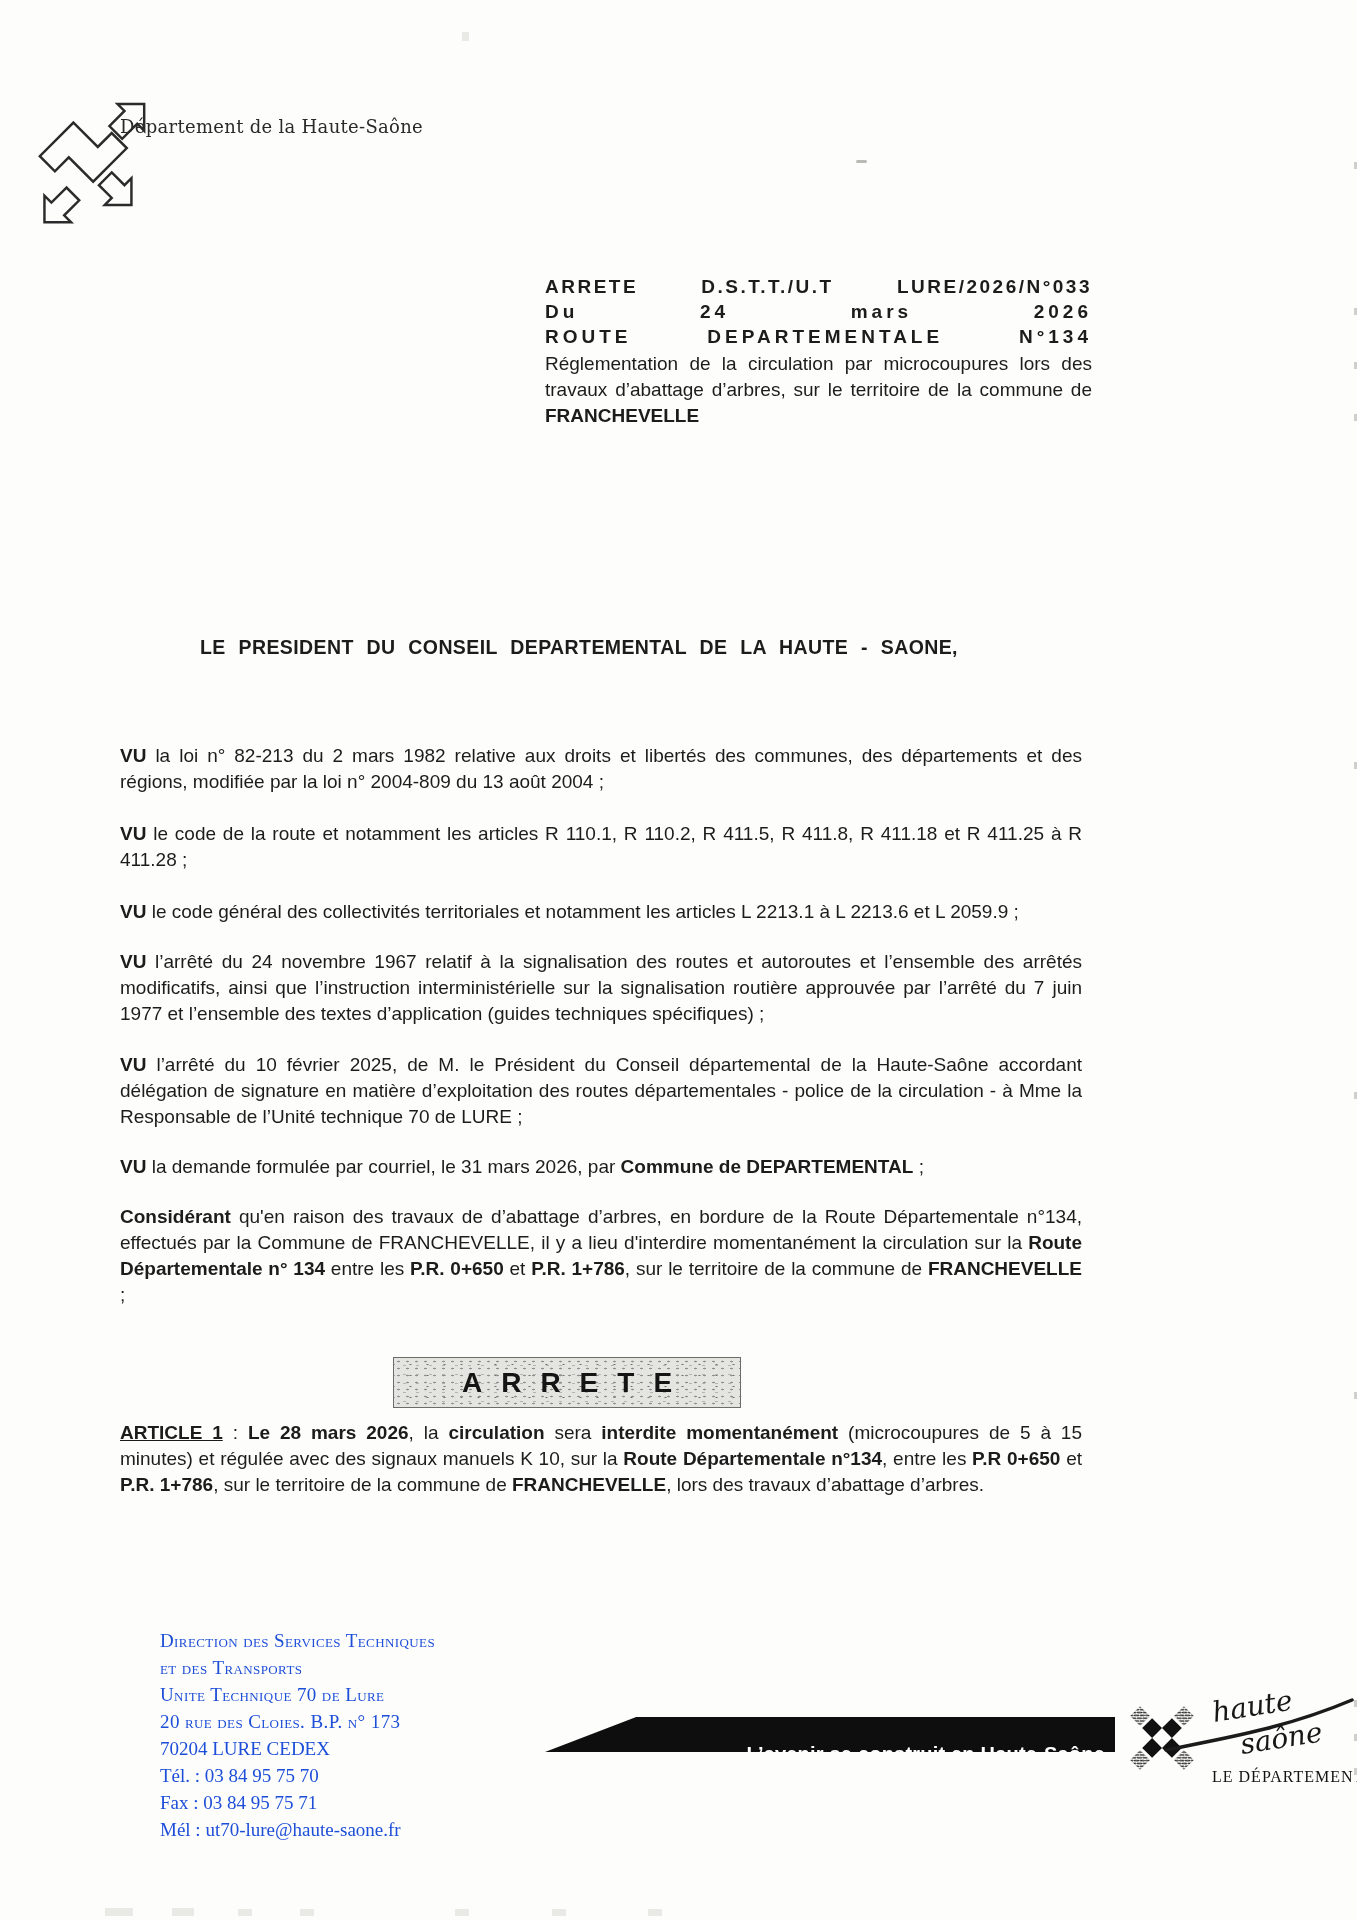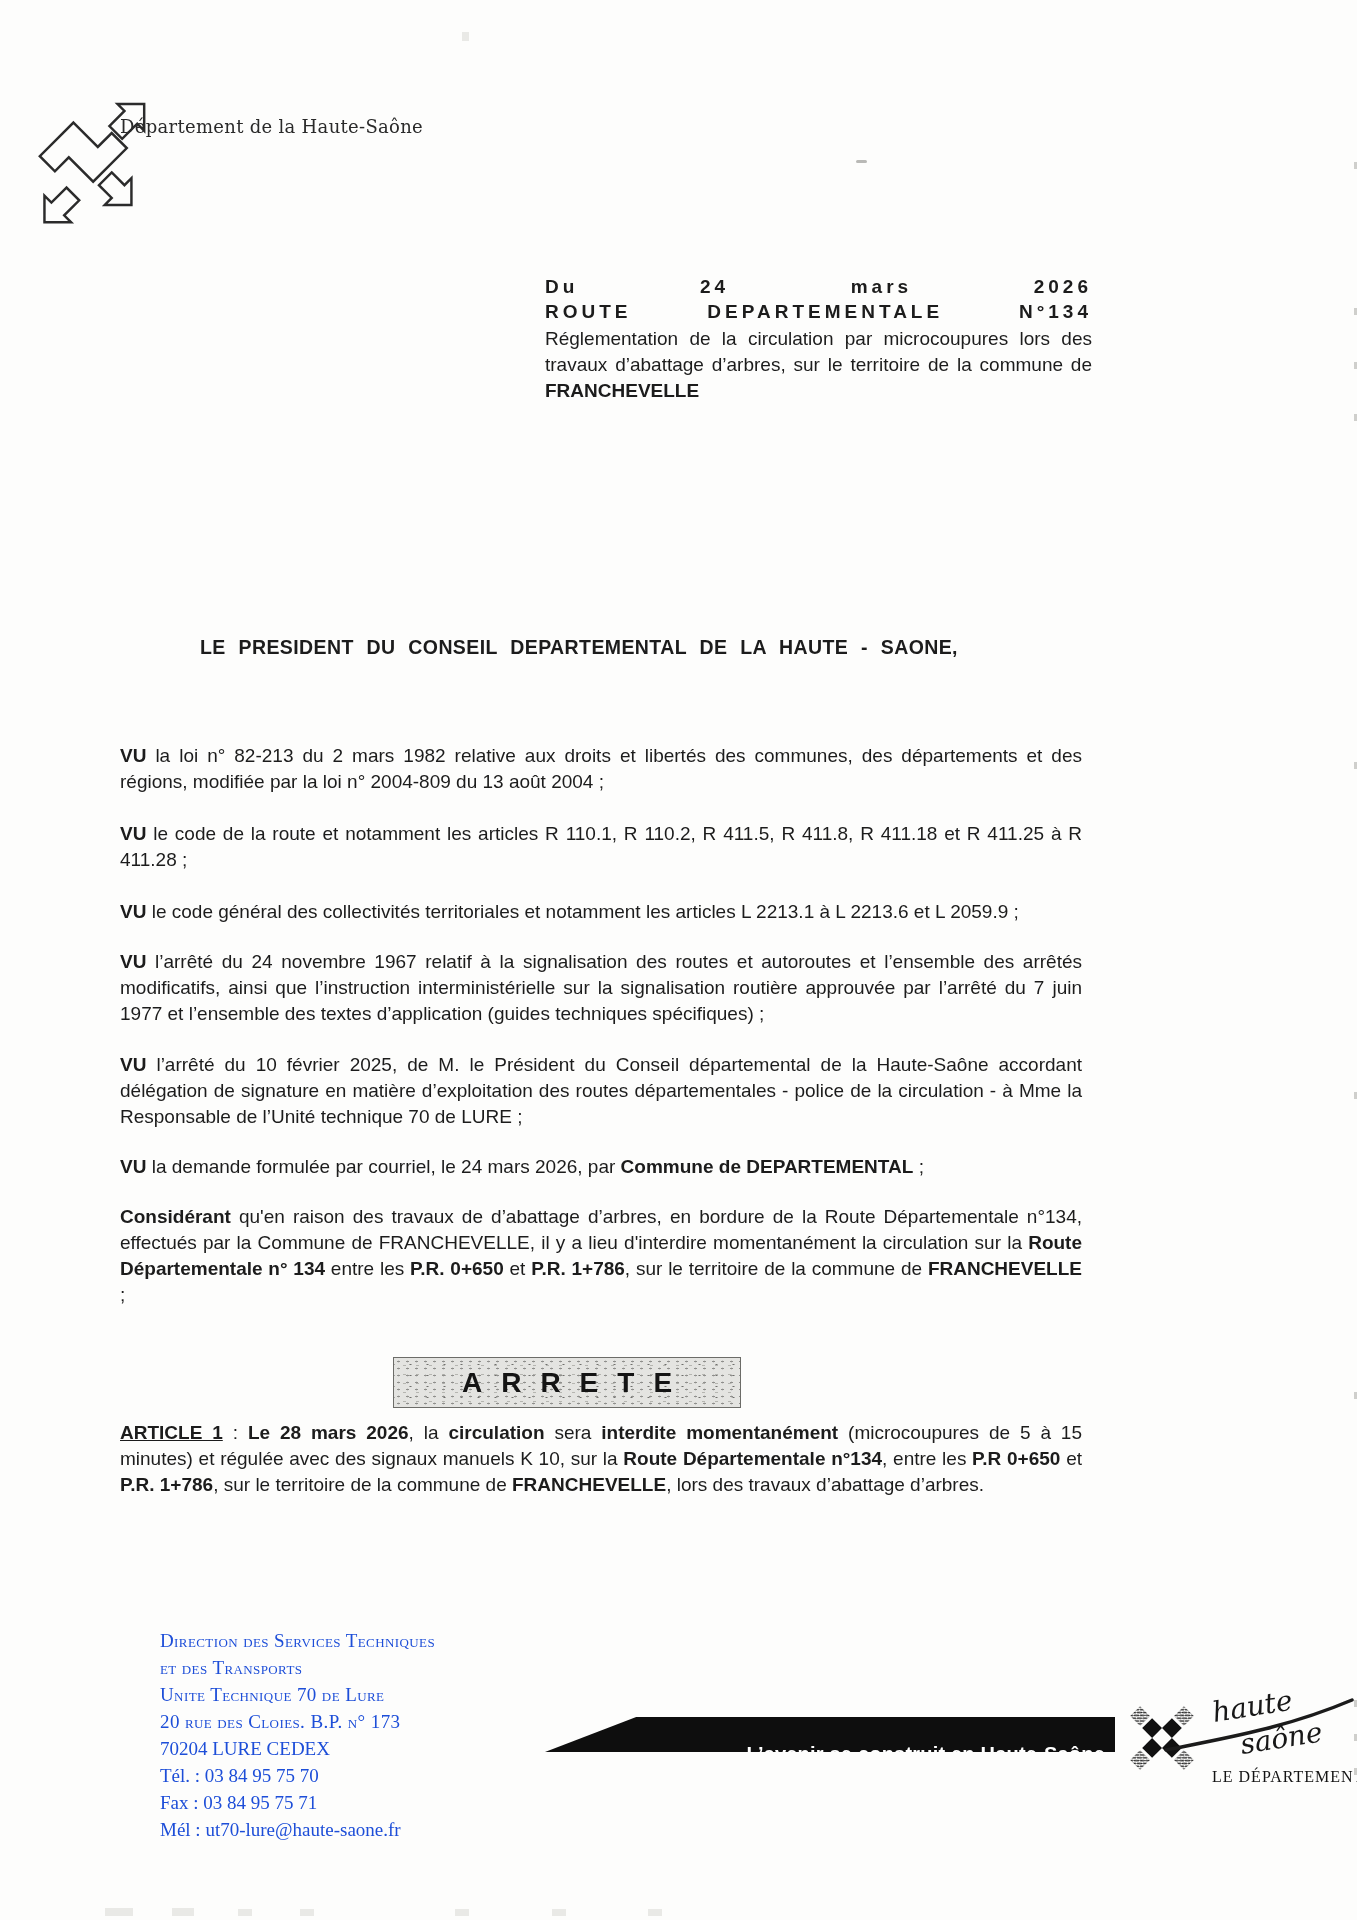--- a/index.html
+++ b/index.html
@@ -97,33 +97,34 @@
       <path d="M 26,-8 L 48,-8 L 48,-20 L 71,3 L 48,26 L 48,14 L 26,14 Z"></path>
     </g>
   </svg>
 
   <div class="abs dept-label">Département de la Haute-Saône</div>
 
   <div class="mark" style="left:856px;top:160px;width:11px;height:3px;"></div>
   <div class="faint" style="left:462px;top:32px;width:7px;height:9px;"></div>
 
   <div class="abs title-block">
+    <div class="t-line">ARRETE D.S.T.T./U.T LURE/2026/N°033</div>
     <div class="t-line spread">Du 24 mars 2026</div>
     <div class="t-line spread">ROUTE DEPARTEMENTALE N°134</div>
     <div class="t-subject"><span>Réglementation de la circulation  par microcoupures lors des travaux d’abattage d’arbres, sur le territoire de la commune de </span><span class="b">FRANCHEVELLE</span></div>
   </div>
 
   <div class="abs president">LE PRESIDENT DU CONSEIL DEPARTEMENTAL DE LA HAUTE - SAONE,</div>
 
   <div class="abs para" style="top:743px;"><span class="b">VU</span><span> la loi n° 82-213 du 2 mars 1982 relative aux droits et libertés des communes, des départements et des régions, modifiée par la loi n° 2004-809 du 13 août 2004 ;</span></div>
   <div class="abs para" style="top:821px;"><span class="b">VU</span><span> le code de la route et notamment les articles R 110.1, R 110.2, R 411.5, R 411.8, R 411.18 et R 411.25 à R 411.28 ;</span></div>
   <div class="abs para" style="top:899px;"><span class="b">VU</span><span> le code général des collectivités territoriales et notamment les articles L 2213.1 à L 2213.6 et L 2059.9 ;</span></div>
   <div class="abs para" style="top:949px;"><span class="b">VU</span><span> l’arrêté du 24 novembre 1967 relatif à la signalisation des routes et autoroutes et l’ensemble des arrêtés modificatifs, ainsi que l’instruction interministérielle sur la signalisation routière approuvée par l’arrêté du 7 juin 1977 et l’ensemble des textes d’application (guides techniques spécifiques) ;</span></div>
   <div class="abs para" style="top:1052px;"><span class="b">VU</span><span> l’arrêté du 10 février 2025, de M. le Président du Conseil départemental de la Haute-Saône accordant délégation de signature en matière d’exploitation des routes départementales - police de la circulation - à Mme la Responsable de l’Unité technique 70 de LURE ;</span></div>
-  <div class="abs para" style="top:1154px;"><span class="b">VU</span><span> la demande formulée par courriel, le 24 mars 2026, par </span><span class="b">Commune de DEPARTEMENTAL</span><span> ;</span></div>
+  <div class="abs para" style="top:1154px;"><span class="b">VU</span><span> la demande formulée par courriel, le 31 mars 2026, par </span><span class="b">Commune de DEPARTEMENTAL</span><span> ;</span></div>
   <div class="abs para" style="top:1204px;"><span class="b">Considérant</span><span> qu'en raison des travaux de d’abattage d’arbres, en bordure de la Route Départementale n°134, effectués par la Commune de FRANCHEVELLE, il y a lieu d'interdire momentanément la circulation sur la </span><span class="b">Route Départementale n° 134</span><span> entre les </span><span class="b">P.R. 0+650</span><span> et </span><span class="b">P.R. 1+786</span><span>, sur le territoire de la commune de </span><span class="b">FRANCHEVELLE</span><span> ;</span></div>
 
   <div class="abs arrete-box">
     <span class="arrete-text">ARRETE</span>
   </div>
 
   <div class="abs para" style="top:1420px;"><span class="b u">ARTICLE 1</span><span> : </span><span class="b">Le 28 mars 2026</span><span>, la </span><span class="b">circulation</span><span> sera </span><span class="b">interdite momentanément</span><span> (microcoupures de 5 à 15 minutes) et régulée avec des signaux manuels K 10, sur la </span><span class="b">Route Départementale n°134</span><span>, entre les </span><span class="b">P.R 0+650</span><span> et </span><span class="b">P.R. 1+786</span><span>, sur le territoire de la commune de </span><span class="b">FRANCHEVELLE</span><span>, lors des travaux d’abattage d’arbres.</span></div>
 
   <div class="abs contact">
     <div class="sc">Direction des Services Techniques</div>

